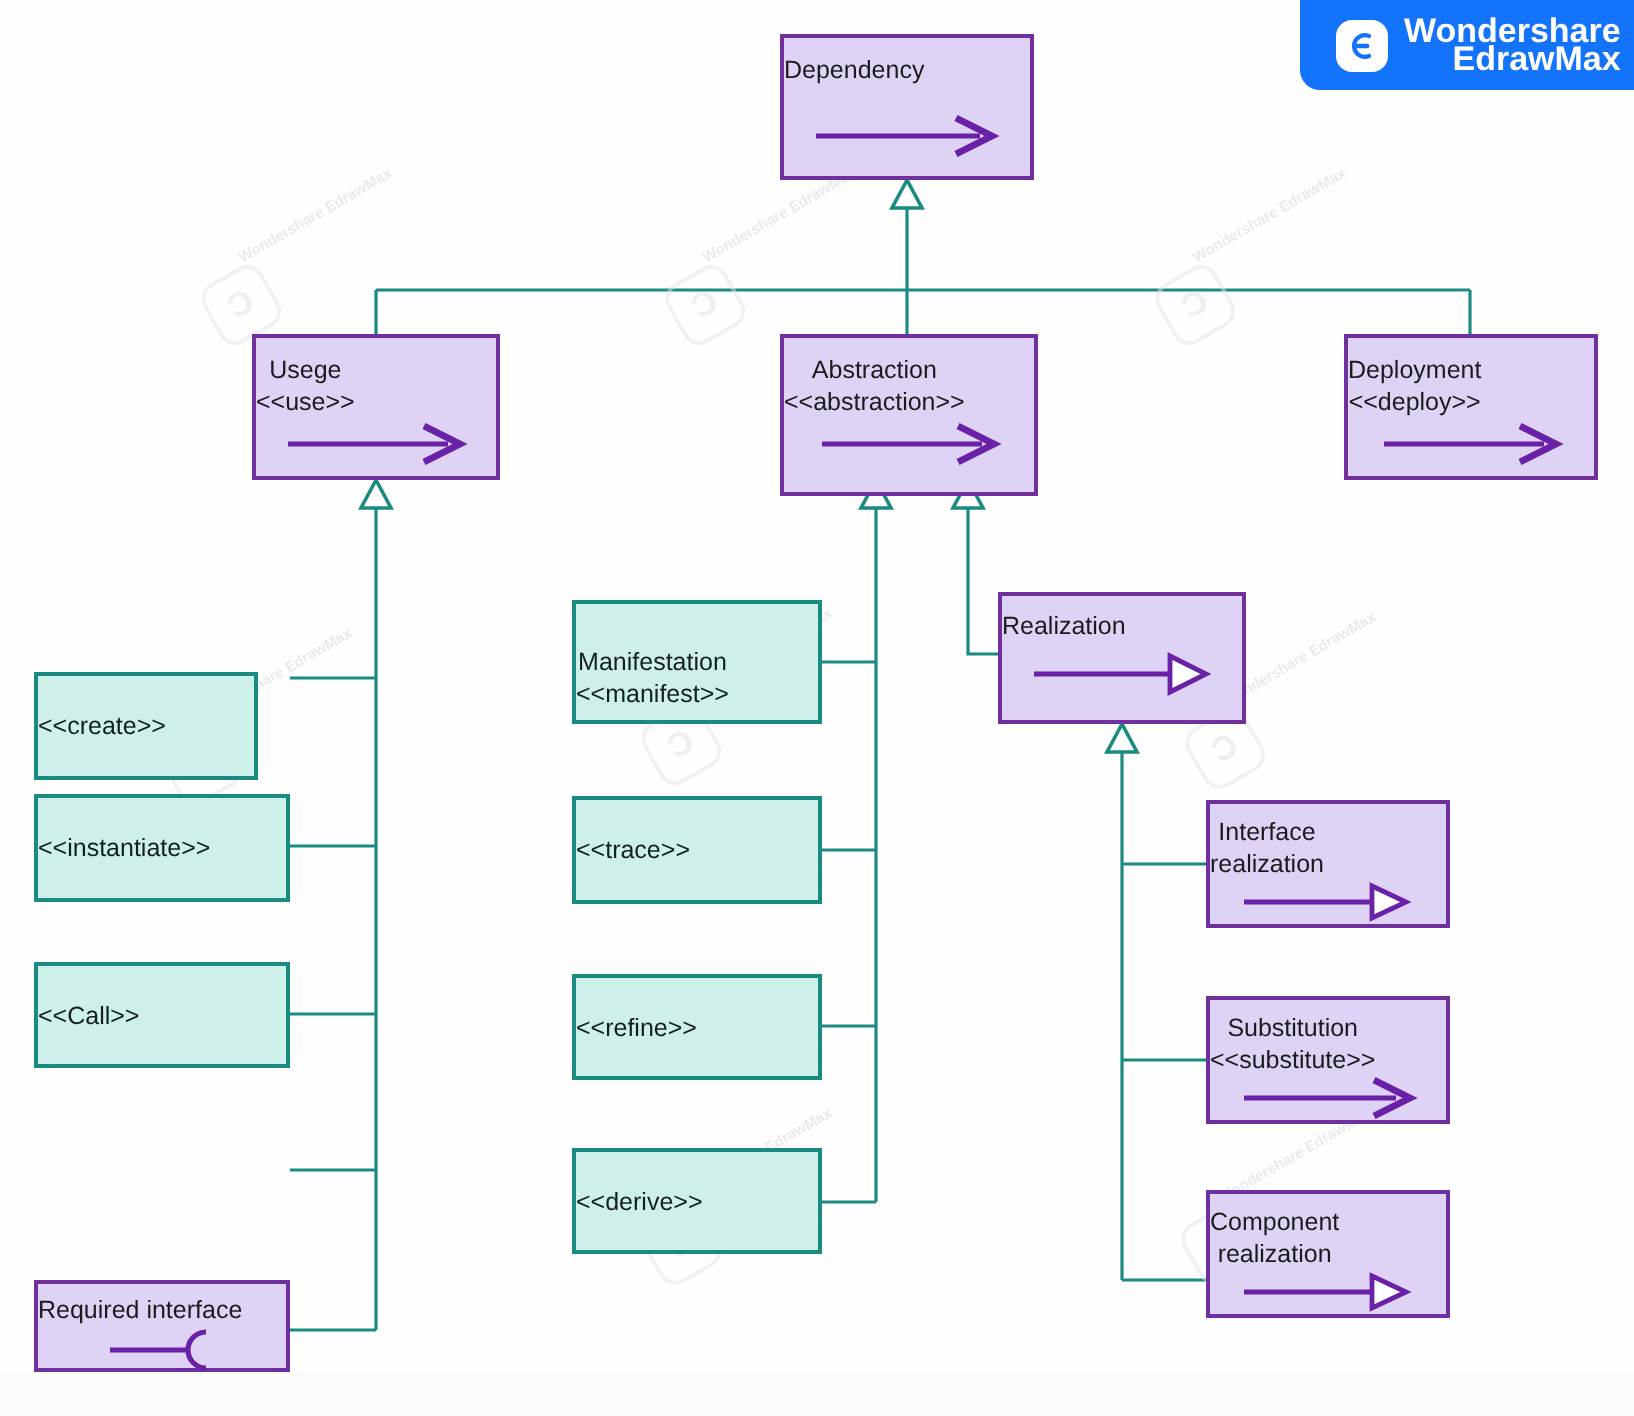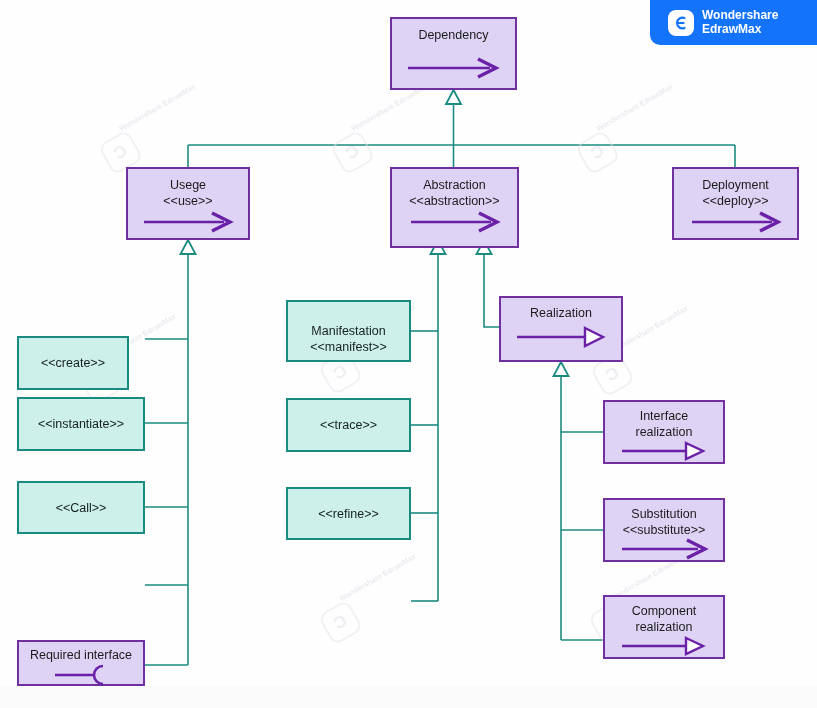--- a/index.html
+++ b/index.html
@@ -41,21 +41,21 @@
     top: 0;
     width: 817px;
     height: 708px;
     pointer-events: none;
   }
   .node {
     position: absolute;
     box-sizing: border-box;
     display: flex;
     flex-direction: column;
-    align-items: center;
+    align-items: flex-start;
     justify-content: flex-start;
     padding-top: 8px;
   }
   .node.purple {
     background: #ded3f5;
     border: 2px solid #7030a0;
   }
   .node.mint {
     background: #cdf0ea;
     border: 2px solid #1a8b80;
@@ -132,24 +132,25 @@
     background: #ffffff;
     display: flex;
     align-items: center;
     justify-content: center;
     flex: 0 0 auto;
   }
   #logo .mark svg { display: block; }
   #logo .brand {
     margin-left: 8px;
     color: #ffffff;
-    font-size: 12px;
+    font-size: 17px;
     font-weight: bold;
     line-height: 13.5px;
     white-space: pre-line;
+    text-align: right;
   }
 </style>
 </head>
 <body>
 
 <div id="canvas">
 
   <div id="sheet"></div>
   <div id="sheet-edge"></div>
 
@@ -309,20 +310,23 @@
   </div>
 
   <div class="node mint" style="left:286px; top:398px; width:125px; height:54px; justify-content:center; padding-top:0;">
     <div class="label">&lt;&lt;trace&gt;&gt;</div>
   </div>
 
   <div class="node mint" style="left:286px; top:487px; width:125px; height:53px; justify-content:center; padding-top:0;">
     <div class="label">&lt;&lt;refine&gt;&gt;</div>
   </div>
 
+  <div class="node mint" style="left:286px; top:574px; width:125px; height:53px; justify-content:center; padding-top:0;">
+    <div class="label">&lt;&lt;derive&gt;&gt;</div>
+  </div>
 
   <div class="node purple" style="left:499px; top:296px; width:124px; height:66px; padding-top:7px;">
     <div class="label">Realization</div>
     <div class="sym" style="top:28px;">
       <svg width="100" height="22" viewBox="0 0 100 22">
         <line x1="6" y1="11" x2="76" y2="11" stroke="#6a21a8" stroke-width="2.4"></line>
         <polygon points="74,2 92,11 74,20" fill="#ffffff" stroke="#6a21a8" stroke-width="2.4" stroke-linejoin="miter"></polygon>
       </svg>
     </div>
   </div>

